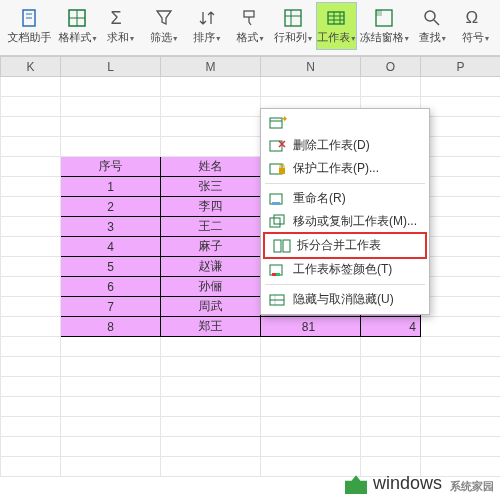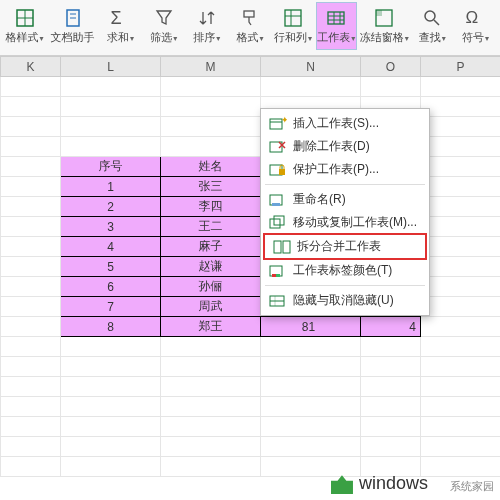--- a/index.html
+++ b/index.html
@@ -110,48 +110,48 @@
   .watermark {
     position: absolute;
     right: 6px;
     bottom: 6px;
     font-size: 18px;
     color: #333;
     display: flex;
     align-items: flex-end;
     gap: 6px;
   }
-  .watermark .wm-sub { font-size: 11px; color: #888; margin-left: 16px; }
+  .watermark .wm-sub { font-size: 11px; color: #888; margin-left: 2px; font-weight: bold; }
   .wm-logo {
     width: 22px;
     height: 22px;
     background: #3aa044;
     clip-path: polygon(0 40%, 0 100%, 100% 100%, 100% 40%, 70% 40%, 50% 15%, 30% 40%);
   }
 </style>
 </head>
 <body>
 
 <div class="toolbar">
+  <div class="tool-btn" style="width:52px">
+    <svg class="icon" viewBox="0 0 20 20">
+        <rect x="4" y="2" width="12" height="16" fill="none" stroke="#2a71b8" stroke-width="1.5"></rect>
+        <line x1="7" y1="6" x2="13" y2="6" stroke="#2a71b8"></line>
+        <line x1="7" y1="10" x2="13" y2="10" stroke="#2a71b8"></line>
+      </svg>
+    <span class="label">文档助手</span>
+  </div>
   <div class="tool-btn">
     <svg class="icon" viewBox="0 0 20 20">
         <rect x="2" y="2" width="16" height="16" fill="none" stroke="#1b7a3c" stroke-width="1.5"></rect>
         <line x1="2" y1="10" x2="18" y2="10" stroke="#1b7a3c"></line>
         <line x1="10" y1="2" x2="10" y2="18" stroke="#1b7a3c"></line>
       </svg>
     <span class="label"><span>格样式</span><span class="arrow">▾</span></span>
   </div>
-  <div class="tool-btn" style="width:52px">
-    <svg class="icon" viewBox="0 0 20 20">
-        <rect x="4" y="2" width="12" height="16" fill="none" stroke="#2a71b8" stroke-width="1.5"></rect>
-        <line x1="7" y1="6" x2="13" y2="6" stroke="#2a71b8"></line>
-        <line x1="7" y1="10" x2="13" y2="10" stroke="#2a71b8"></line>
-      </svg>
-    <span class="label">文档助手</span>
-  </div>
   <div class="tool-btn">
     <span class="icon" style="font-size:18px;color:#555;line-height:20px">Σ</span>
     <span class="label"><span>求和</span><span class="arrow">▾</span></span>
   </div>
   <div class="tool-btn">
     <svg class="icon" viewBox="0 0 20 20">
         <path d="M3 3h14l-5 7v6l-4-2v-4z" fill="none" stroke="#555" stroke-width="1.3"></path>
       </svg>
     <span class="label"><span>筛选</span><span class="arrow">▾</span></span>
   </div>
@@ -169,21 +169,21 @@
     <span class="label"><span>格式</span><span class="arrow">▾</span></span>
   </div>
   <div class="tool-btn">
     <svg class="icon" viewBox="0 0 20 20">
         <rect x="2" y="2" width="16" height="16" fill="none" stroke="#1b7a3c" stroke-width="1.3"></rect>
         <line x1="2" y1="8" x2="18" y2="8" stroke="#1b7a3c"></line>
         <line x1="8" y1="2" x2="8" y2="18" stroke="#1b7a3c"></line>
       </svg>
     <span class="label"><span>行和列</span><span class="arrow">▾</span></span>
   </div>
-  <div class="tool-btn" style="background:#f0abfc;border-color:#a8c4e0">
+  <div class="tool-btn" style="background:#bef264;border-color:#a8c4e0">
     <svg class="icon" viewBox="0 0 20 20">
         <rect x="2" y="4" width="16" height="12" fill="none" stroke="#1b7a3c" stroke-width="1.3"></rect>
         <line x1="2" y1="8" x2="18" y2="8" stroke="#1b7a3c"></line>
         <line x1="2" y1="12" x2="18" y2="12" stroke="#1b7a3c"></line>
         <line x1="8" y1="4" x2="8" y2="16" stroke="#1b7a3c"></line>
         <line x1="14" y1="4" x2="14" y2="16" stroke="#1b7a3c"></line>
       </svg>
     <span class="label"><span>工作表</span><span class="arrow">▾</span></span>
   </div>
   <div class="tool-btn" style="width:52px">
@@ -388,21 +388,20 @@
   </tbody>
     </table>
 
   <div class="dropdown">
     <div class="dd-item">
       <svg class="dd-icon" viewBox="0 0 18 16">
           <rect x="1" y="3" width="12" height="10" fill="none" stroke="#1b7a3c"></rect>
           <line x1="1" y1="6" x2="13" y2="6" stroke="#1b7a3c"></line>
           <text x="12" y="7" font-size="9" fill="#d8a000">✦</text>
         </svg>
-      <span>插入工作表(S)...</span>
     </div>
     <div class="dd-item">
       <svg class="dd-icon" viewBox="0 0 18 16">
           <rect x="1" y="3" width="12" height="10" fill="none" stroke="#1b7a3c"></rect>
           <line x1="10" y1="3" x2="16" y2="9" stroke="#c33" stroke-width="1.5"></line>
           <line x1="16" y1="3" x2="10" y2="9" stroke="#c33" stroke-width="1.5"></line>
         </svg>
       <span>删除工作表(D)</span>
     </div>
     <div class="dd-item">

